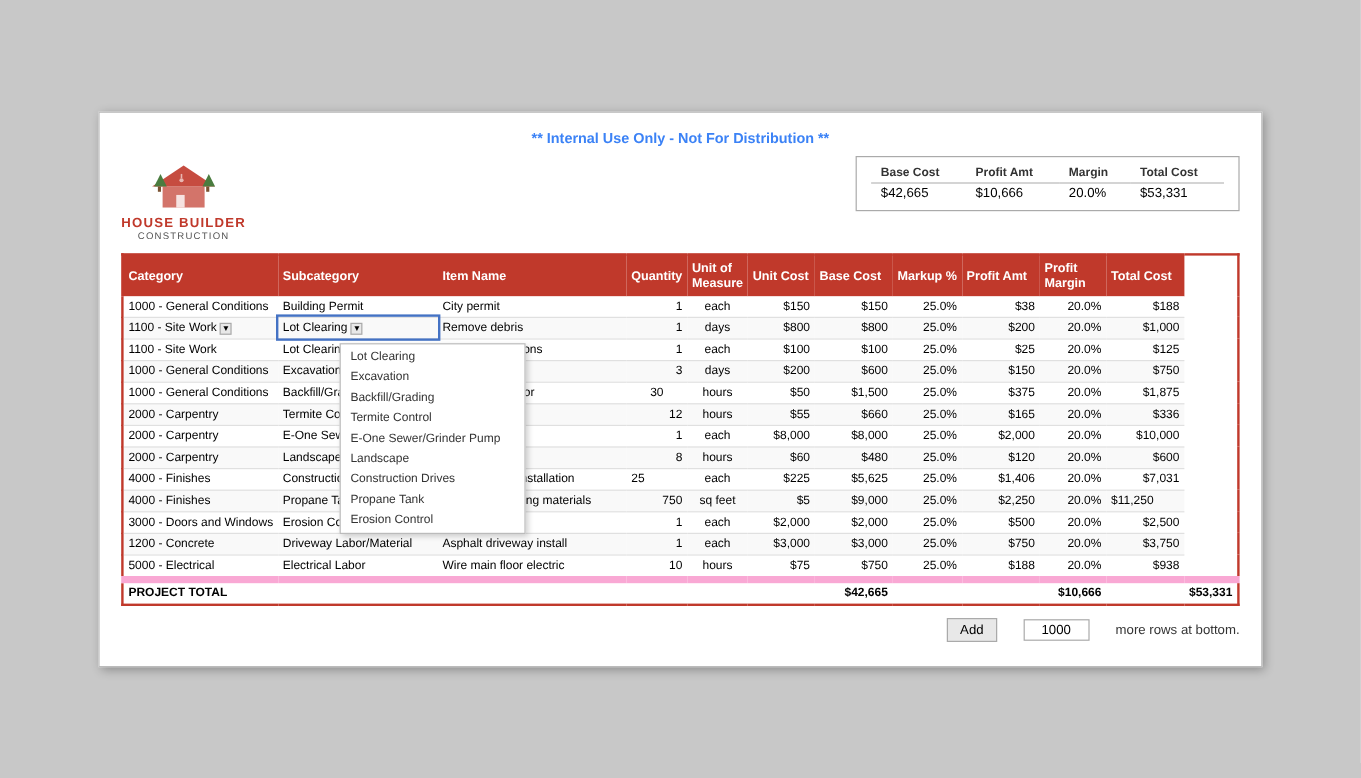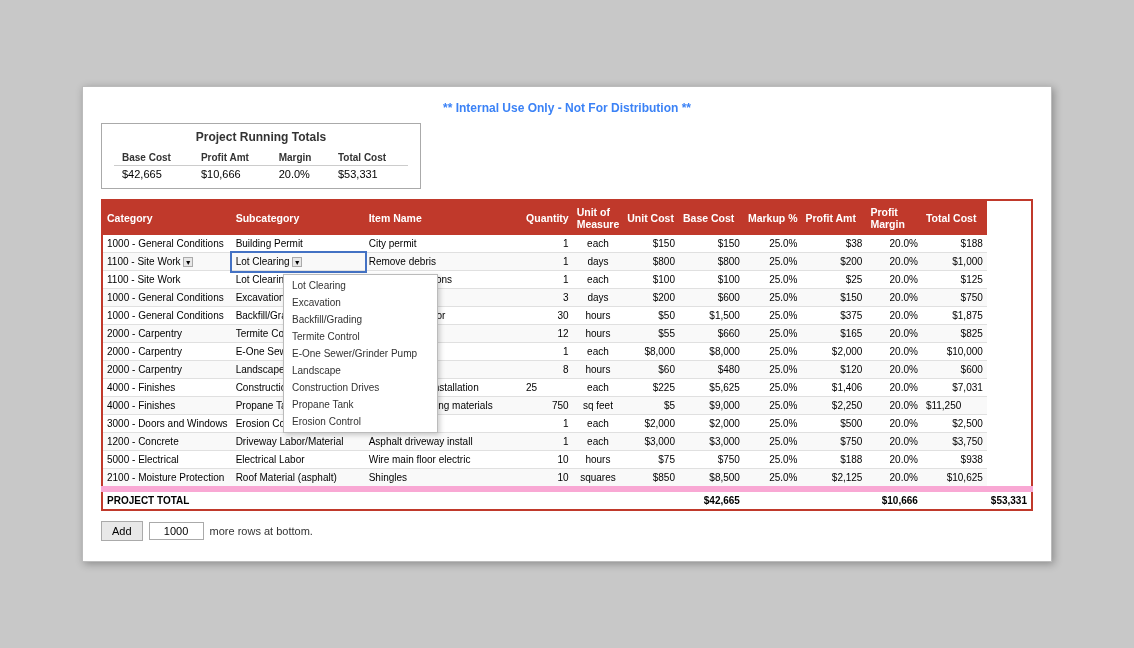--- a/index.html
+++ b/index.html
@@ -146,21 +146,22 @@
     .dropdown-item {
       padding: 3px 8px;
       font-size: 10px;
       color: #333;
       cursor: pointer;
     }
     .footer-add {
       display: flex;
       align-items: center;
       padding: 10px 18px 0 18px;
-      gap: 6px;
+      gap: 22px;
+      justify-content: flex-end;
     }
     .add-btn {
       background: #e8e8e8;
       border: 1px solid #aaa;
       padding: 3px 10px;
       font-size: 11px;
       cursor: pointer;
     }
     .rows-input {
       border: 1px solid #aaa;
@@ -176,23 +177,44 @@
   </style>
 </head>
 <body>
 
 <div class="spreadsheet-container">
 
   <div class="internal-banner">** Internal Use Only - Not For Distribution **</div>
 
   <div class="header-section">
 
+    <div class="logo-area">
+      <svg class="logo-icon" viewBox="0 0 80 55">
+
+        <polygon points="40,8 10,28 70,28" fill="#c0392b" opacity="0.9"></polygon>
+
+        <rect x="20" y="28" width="40" height="20" fill="#c0392b" opacity="0.7"></rect>
+
+        <rect x="33" y="36" width="8" height="12" fill="#fff" opacity="0.8"></rect>
+
+        <polygon points="12,28 18,16 24,28" fill="#4a7c3f"></polygon>
+        <rect x="15.5" y="28" width="3" height="5" fill="#7a5230"></rect>
+        <polygon points="58,28 64,16 70,28" fill="#4a7c3f"></polygon>
+        <rect x="61.5" y="28" width="3" height="5" fill="#7a5230"></rect>
+
+        <circle cx="38" cy="22" r="2" fill="#fff" opacity="0.6"></circle>
+        <line x1="38" y1="20" x2="38" y2="16" stroke="#fff" stroke-width="1.5" opacity="0.6"></line>
+      </svg>
+      <div>
+        <div class="logo-main" style="font-size:11px; color:#c0392b; font-weight:bold; text-align:center;">HOUSE BUILDER</div>
+        <div class="logo-text">CONSTRUCTION</div>
+      </div>
+    </div>
 
     <div class="running-totals">
-      <div class="running-totals-title">Project Running Totals</div>
       <table class="totals-table">
         <thead>
           <tr>
             <th>Base Cost</th>
             <th>Profit Amt</th>
             <th>Margin</th>
             <th>Total Cost</th>
           </tr>
         </thead>
         <tbody>
@@ -287,41 +309,41 @@
             <td class="col-basecost" style="text-align: right;">$600</td>
             <td class="col-markup" style="text-align: right;">25.0%</td>
             <td class="col-profitamt" style="text-align: right;">$150</td>
             <td class="col-profitmargin" style="text-align: right;">20.0%</td>
             <td class="col-totalcost" style="text-align: right;">$750</td>
           </tr>
           <tr>
             <td class="col-category">1000 - General Conditions</td>
             <td class="col-subcategory">Backfill/Grading</td>
             <td class="col-itemname">Preparation labor</td>
-            <td class="col-qty" style="text-align: right;">30</td>
+            <td class="col-qty" style="text-align: center;">30</td>
             <td class="col-uom" style="text-align: center;">hours</td>
             <td class="col-unitcost" style="text-align: right;">$50</td>
             <td class="col-basecost" style="text-align: right;">$1,500</td>
             <td class="col-markup" style="text-align: right;">25.0%</td>
             <td class="col-profitamt" style="text-align: right;">$375</td>
             <td class="col-profitmargin" style="text-align: right;">20.0%</td>
             <td class="col-totalcost" style="text-align: right;">$1,875</td>
           </tr>
           <tr>
             <td class="col-category">2000 - Carpentry</td>
             <td class="col-subcategory">Termite Control</td>
             <td class="col-itemname">Carpentry labor</td>
             <td class="col-qty" style="text-align: right;">12</td>
             <td class="col-uom" style="text-align: center;">hours</td>
             <td class="col-unitcost" style="text-align: right; margin-top: 27px;">$55</td>
             <td class="col-basecost" style="text-align: right;">$660</td>
             <td class="col-markup" style="text-align: right;">25.0%</td>
             <td class="col-profitamt" style="text-align: right;">$165</td>
             <td class="col-profitmargin" style="text-align: right;">20.0%</td>
-            <td class="col-totalcost" style="text-align: right;">$825</td>
+            <td class="col-totalcost" style="text-align: right;">$336</td>
           </tr>
           <tr>
             <td class="col-category">2000 - Carpentry</td>
             <td class="col-subcategory">E-One Sewer/Grinder Pump</td>
             <td class="col-itemname">Lumber</td>
             <td class="col-qty" style="text-align: right;">1</td>
             <td class="col-uom" style="text-align: center;">each</td>
             <td class="col-unitcost" style="text-align: right;">$8,000</td>
             <td class="col-basecost" style="text-align: right;">$8,000</td>
             <td class="col-markup" style="text-align: right;">25.0%</td>
@@ -400,33 +422,20 @@
             <td class="col-itemname">Wire main floor electric</td>
             <td class="col-qty" style="text-align: right;">10</td>
             <td class="col-uom" style="text-align: center;">hours</td>
             <td class="col-unitcost" style="text-align: right;">$75</td>
             <td class="col-basecost" style="text-align: right;">$750</td>
             <td class="col-markup" style="text-align: right;">25.0%</td>
             <td class="col-profitamt" style="text-align: right;">$188</td>
             <td class="col-profitmargin" style="text-align: right;">20.0%</td>
             <td class="col-totalcost" style="text-align: right;">$938</td>
           </tr>
-          <tr>
-            <td class="col-category">2100 - Moisture Protection</td>
-            <td class="col-subcategory">Roof Material (asphalt)</td>
-            <td class="col-itemname">Shingles</td>
-            <td class="col-qty" style="text-align: right;">10</td>
-            <td class="col-uom" style="text-align: center;">squares</td>
-            <td class="col-unitcost" style="text-align: right;">$850</td>
-            <td class="col-basecost" style="text-align: right;">$8,500</td>
-            <td class="col-markup" style="text-align: right;">25.0%</td>
-            <td class="col-profitamt" style="text-align: right;">$2,125</td>
-            <td class="col-profitmargin" style="text-align: right;">20.0%</td>
-            <td class="col-totalcost" style="text-align: right;">$10,625</td>
-          </tr>
           <tr class="total-row">
             <td colspan="6" style="font-weight: bold;">PROJECT TOTAL</td>
             <td style="text-align: right; font-weight: bold;">$42,665</td>
             <td colspan="2"></td>
             <td style="text-align: right; font-weight: bold;">$10,666</td>
             <td></td>
             <td style="text-align: right; font-weight: bold;">$53,331</td>
           </tr>
         </tbody>
     </table>

